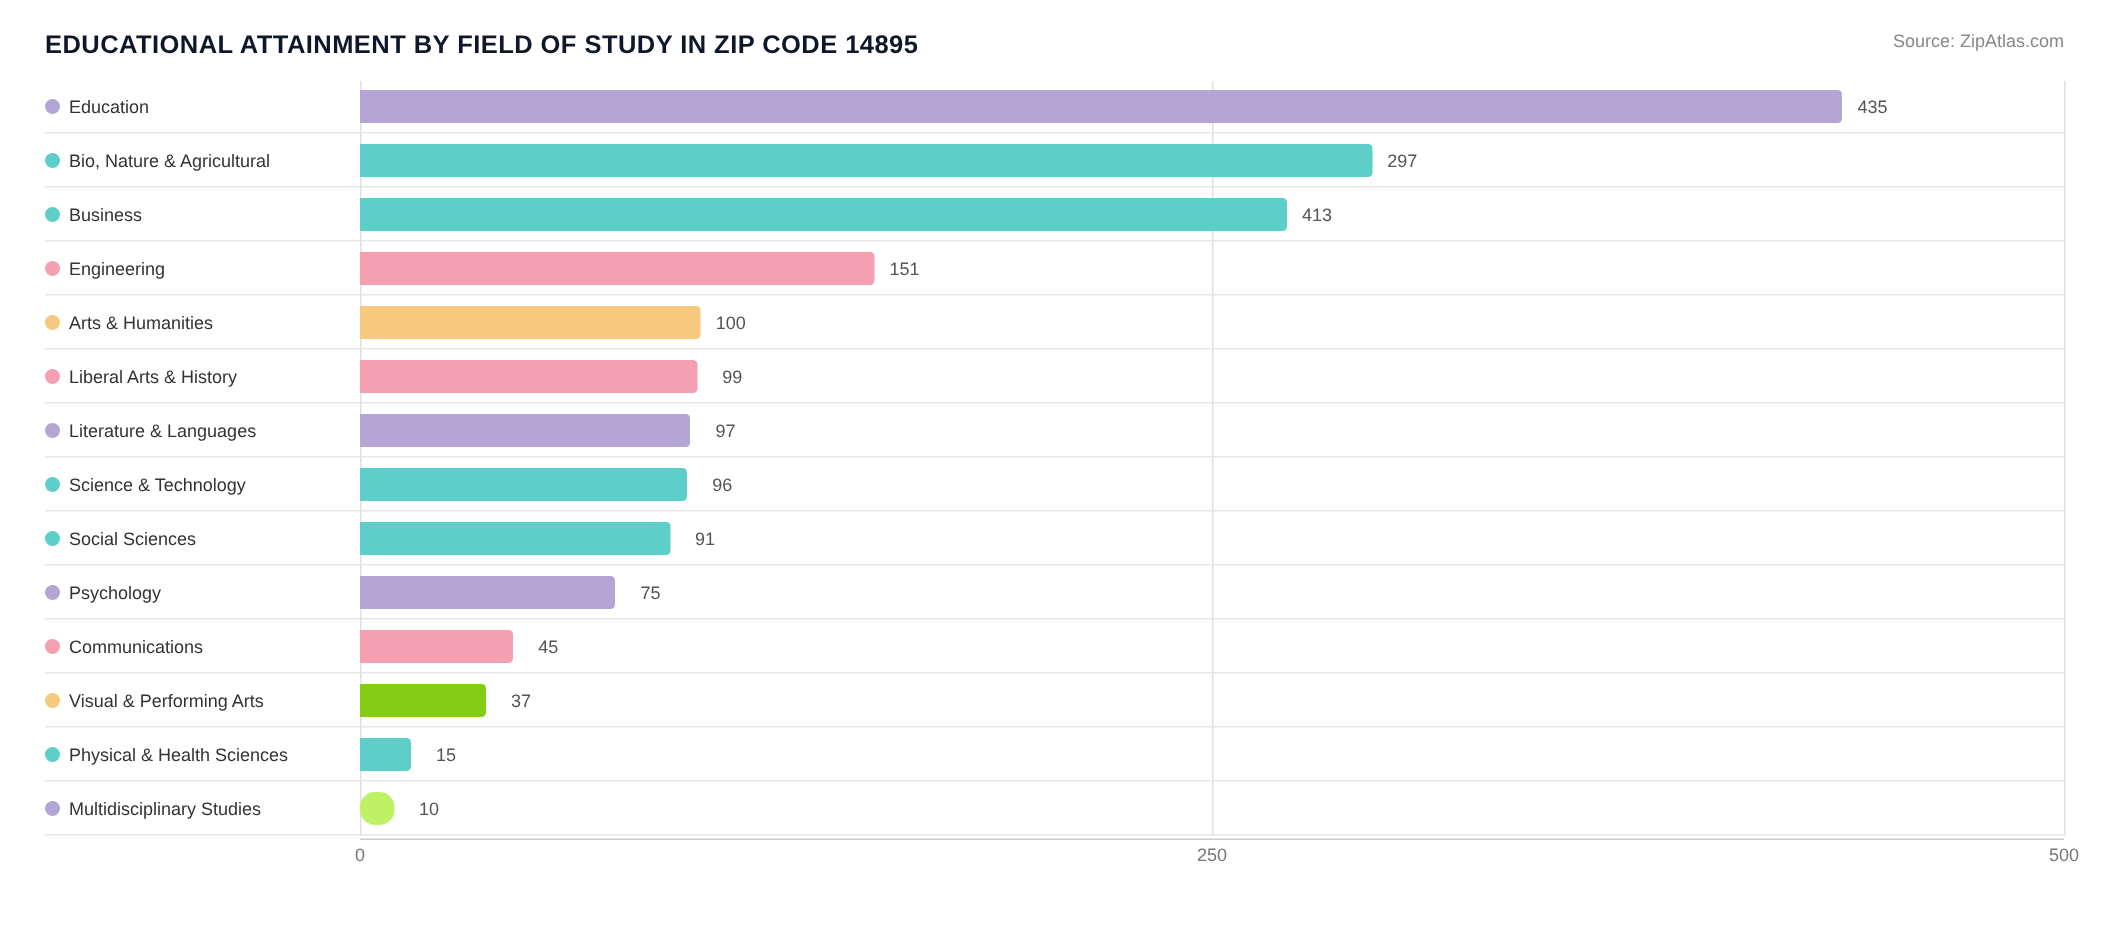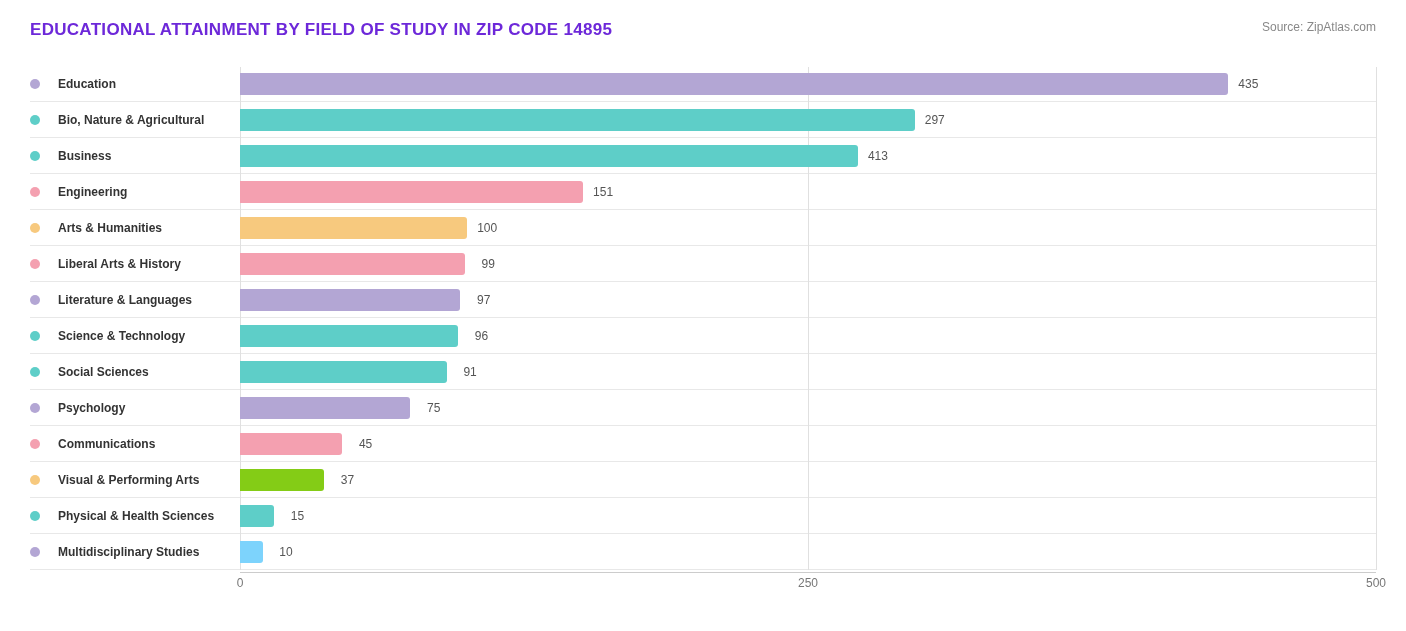--- a/index.html
+++ b/index.html
@@ -6,22 +6,22 @@
     body {
       font-family: Arial, sans-serif;
       background: #fff;
       width: 1406px;
       min-height: 631px;
       padding: 20px 30px;
     }
     .chart-title {
       font-size: 17px;
       font-weight: 600;
-      color: #6d28d9;
-      margin-bottom: 17px;
+      color: #0f172a;
+      margin-bottom: 4px;
       letter-spacing: 0.3px;
     }
     .source {
       font-size: 12px;
       color: #888;
       text-align: left;
       margin-bottom: 10px;
     }
     .chart-area {
       position: relative;
@@ -34,23 +34,22 @@
       height: 35px;
       border-bottom: 1px solid #e8e8e8;
     }
     .bar-label {
       width: 210px;
       min-width: 210px;
       font-size: 12px;
       color: #333;
       display: flex;
       align-items: center;
-      gap: 18px;
+      gap: 6px;
       padding-right: 8px;
-      font-weight: bold;
     }
     .label-dot {
       width: 10px;
       height: 10px;
       border-radius: 50%;
       flex-shrink: 0;
     }
     .bar-container {
       flex: 1;
       height: 22px;
@@ -269,21 +268,21 @@
               <span class="bar-value">15</span>
             </div>
           </div>
         </div>
         <div class="bar-row">
           <div class="bar-label">
             <div class="label-dot" style="background-color: rgb(179, 166, 212);"></div>
             <span>Multidisciplinary Studies</span>
           </div>
           <div class="bar-container">
-            <div class="bar" style="background-color: #7dd3fc; width: 2%;">
+            <div class="bar" style="background-color: #bef264; width: 2%; border-radius: 10px;">
               <span class="bar-value">10</span>
             </div>
           </div>
         </div>
       </div>
     <div class="x-axis" id="x-axis" style="height:24px; margin-top:2px;">
       <div class="x-axis-line"></div>
     <span class="x-tick" style="left: 0%;">0</span>
         <span class="x-tick" style="left: 50%;">250</span>
         <span class="x-tick" style="left: 100%;">500</span>

